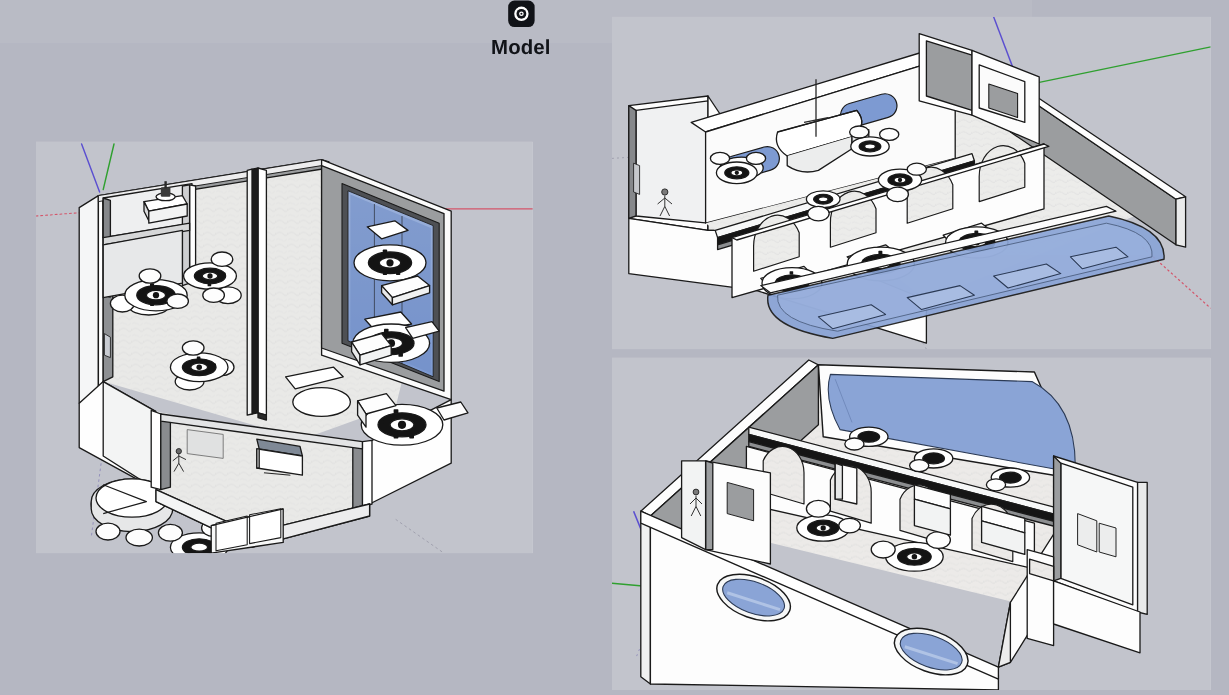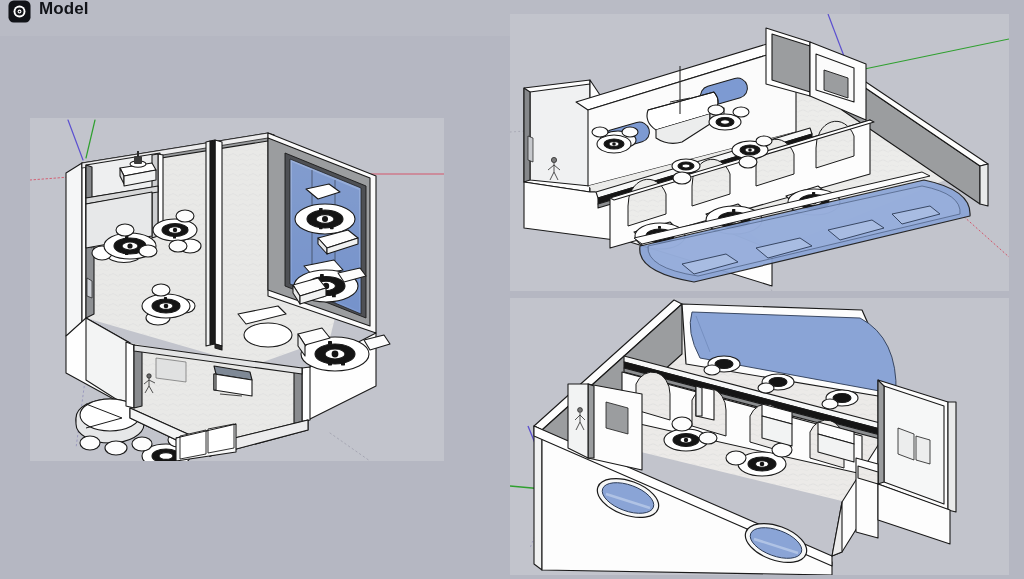--- a/index.html
+++ b/index.html
@@ -20,25 +20,26 @@
     background: #b5b7c2;
   }
 
   
   .header {
     position: absolute;
     left: 0; top: 0;
     width: 860px;
     height: 36px;
     display: flex;
-    align-items: flex-start;
+    align-items: center;
     gap: 8px;
     padding-left: 8px;
     box-sizing: border-box;
     background: #b9bbc5;
+    flex-direction: column;
   }
   .app-icon {
     width: 23px; height: 23px;
     flex: 0 0 auto;
     display: block;
   }
   .app-title {
     font-size: 17px;
     font-weight: bold;
     color: #111318;

